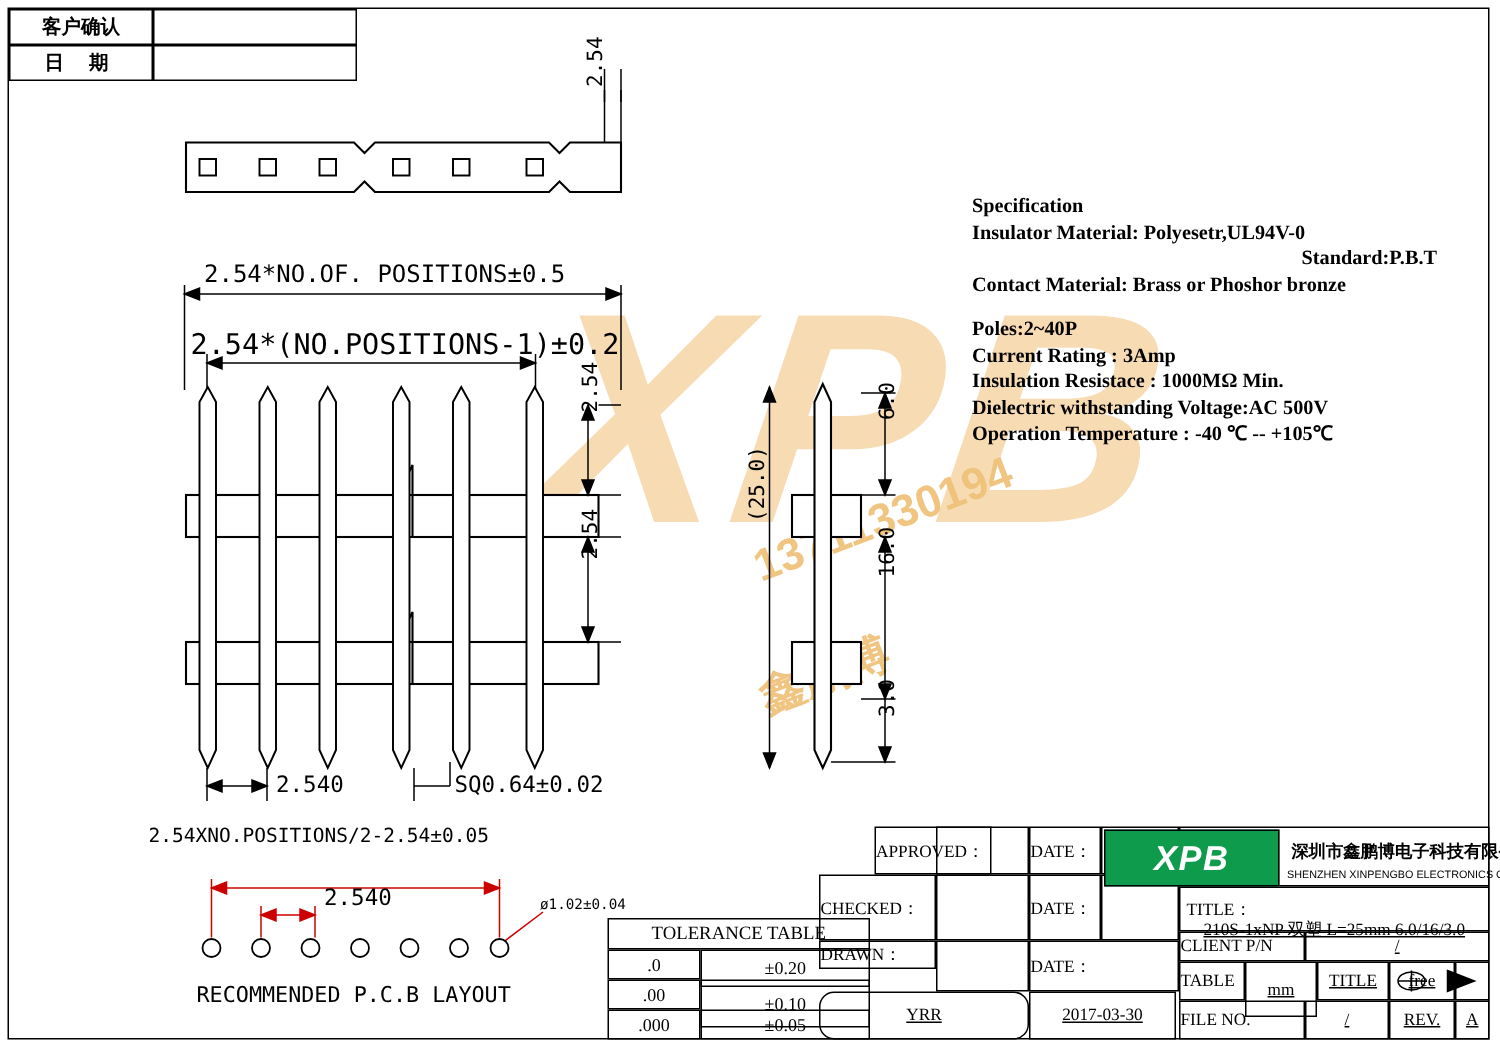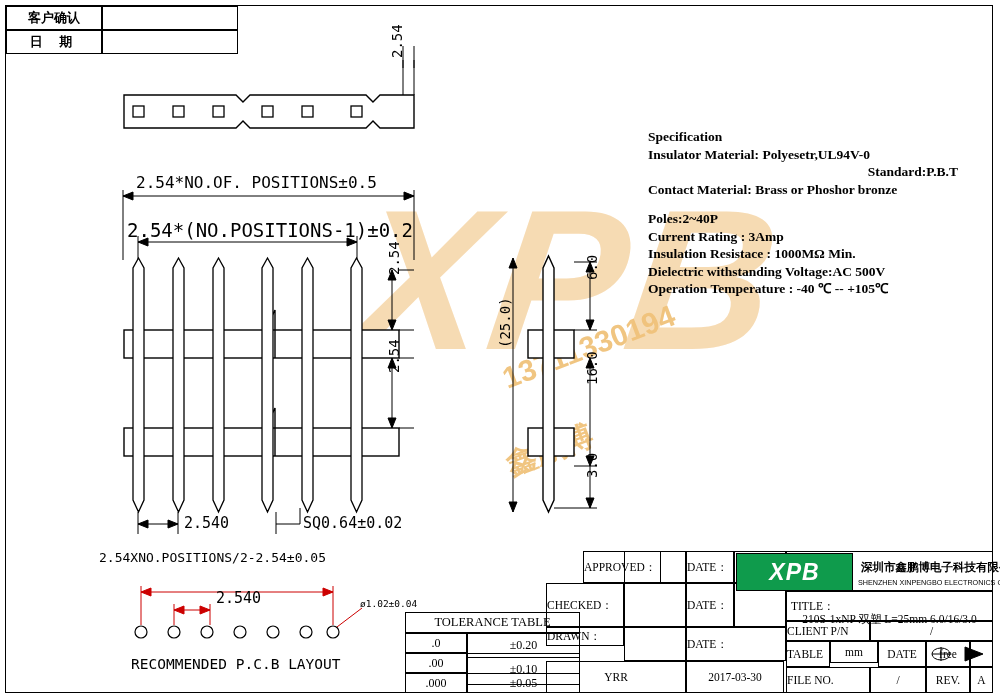--- a/index.html
+++ b/index.html
@@ -53,21 +53,21 @@
   svg{position:absolute;left:0;top:0;overflow:visible;}
 
   
   .spec{position:absolute;left:648px;top:128px;width:310px;font-size:13.5px;line-height:17.5px;font-weight:bold;}
   .spec .rt{text-align:right;}
   .spec .gap{height:12px;}
 
   
   .titleblock{position:absolute;left:546px;top:551px;width:447px;height:142px;}
   .tb{position:absolute;border:1px solid #000;box-sizing:border-box;font-size:11.5px;display:flex;align-items:center;}
-  .tb.c{justify-content:center;}
+  .tb.c{justify-content:center;text-decoration:underline;}
   .tb span{padding:0 4px;}
 
   
   .tol{position:absolute;left:405px;top:612px;width:175px;height:81px;}
   .tol .tc{position:absolute;border:1px solid #000;box-sizing:border-box;font-size:12px;display:flex;align-items:center;justify-content:center;}
 
   .logo{
     position:absolute;left:736px;top:553px;width:117px;height:38px;
     background:#0f9b4c;display:flex;align-items:center;justify-content:center;
     border:1px solid #000;box-sizing:border-box;
@@ -282,36 +282,36 @@
     <div class="tb" style="left:78px;top:0;width:62px;height:32px;"></div>
     <div class="tb" style="left:140px;top:0;width:48px;height:32px;">DATE：</div>
     <div class="tb" style="left:188px;top:0;width:52px;height:32px;"></div>
 
     <div class="tb" style="left:0;top:32px;width:78px;height:44px;">CHECKED：</div>
     <div class="tb" style="left:78px;top:32px;width:62px;height:44px;"></div>
     <div class="tb" style="left:140px;top:32px;width:48px;height:44px;">DATE：</div>
     <div class="tb" style="left:188px;top:32px;width:52px;height:44px;"></div>
 
     <div class="tb" style="left:0;top:76px;width:78px;height:19px;">DRAWN：</div>
-    <div class="tb c" style="left:0;top:110px;width:140px;height:32px;">YRR</div>
+    <div class="tb c" style="left:0;top:110px;width:140px;height:32px;border-radius:10px;">YRR</div>
     <div class="tb" style="left:78px;top:76px;width:62px;height:34px;"></div>
     <div class="tb" style="left:140px;top:76px;width:100px;height:34px;">DATE：</div>
     <div class="tb c" style="left:140px;top:110px;width:98px;height:32px;">2017-03-30</div>
 
     <div class="tb" style="left:240px;top:0;width:207px;height:40px;"></div>
     <div class="tb" style="left:240px;top:40px;width:207px;height:30px;">
       <span>TITLE：</span>
     </div>
     <div class="tb c" style="left:240px;top:58px;width:207px;height:20px;border:none;">210S-1xNP 双塑  L=25mm 6.0/16/3.0</div>
     <div class="tb" style="left:240px;top:70px;width:84px;height:20px;">CLIENT P/N</div>
     <div class="tb c" style="left:324px;top:70px;width:123px;height:20px;">/</div>
 
     <div class="tb" style="left:240px;top:90px;width:44px;height:26px;">TABLE</div>
-    <div class="tb c" style="left:284px;top:90px;width:48px;height:22px;">mm</div>
-    <div class="tb c" style="left:332px;top:90px;width:48px;height:26px;">DATE</div>
+    <div class="tb c" style="left:284px;top:90px;width:48px;height:37px;">mm</div>
+    <div class="tb c" style="left:332px;top:90px;width:48px;height:26px;">TITLE</div>
     <div class="tb c" style="left:380px;top:90px;width:44px;height:26px;">free</div>
     <div class="tb c" style="left:424px;top:90px;width:23px;height:26px;"></div>
 
     <div class="tb" style="left:240px;top:116px;width:84px;height:26px;">FILE NO.</div>
     <div class="tb c" style="left:324px;top:116px;width:56px;height:26px;">/</div>
     <div class="tb c" style="left:380px;top:116px;width:44px;height:26px;">REV.</div>
     <div class="tb c" style="left:424px;top:116px;width:23px;height:26px;">A</div>
   </div>
 
   <div class="logo">

